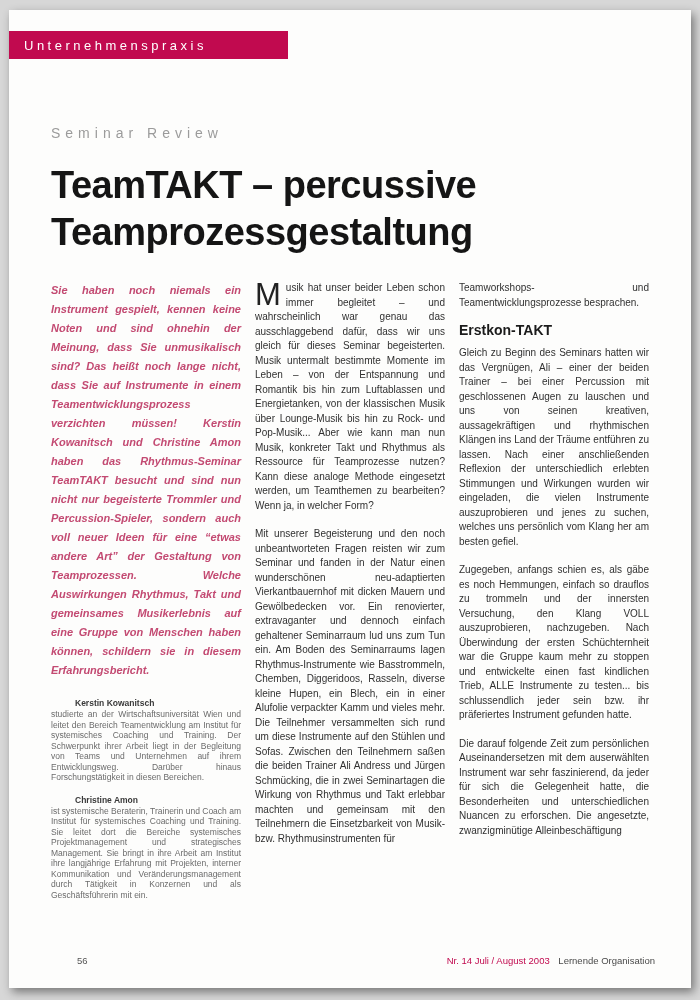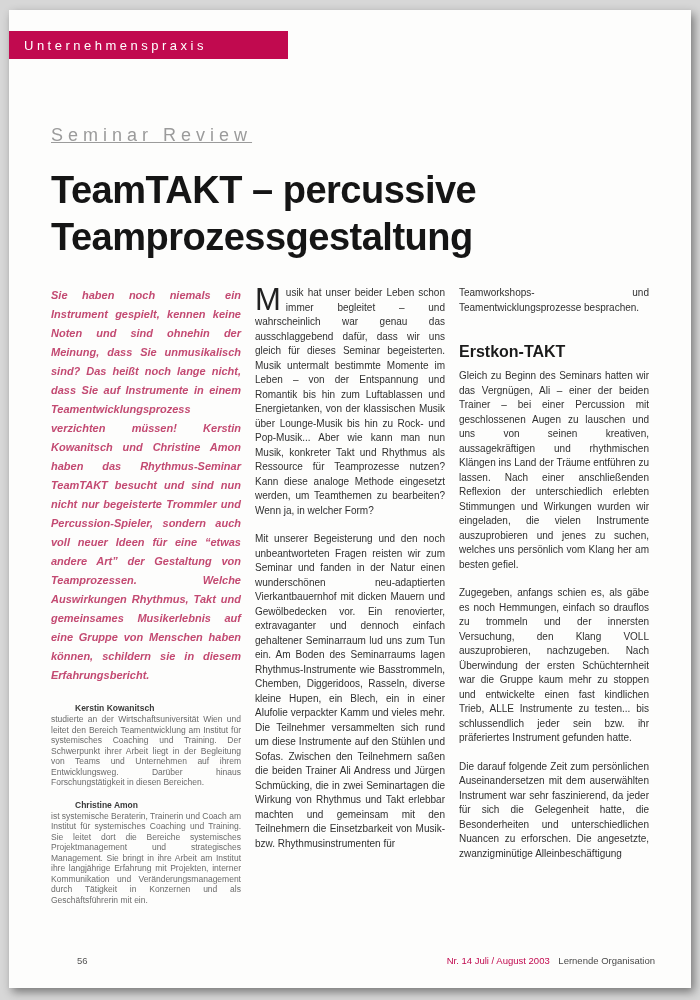--- a/index.html
+++ b/index.html
@@ -19,21 +19,21 @@
     position:absolute; top:21px; left:0;
     width:279px; height:28px;
     background:var(--accent,#c10a4f);
     color:#ffffff;
     display:flex; align-items:center;
     padding-left:15px;
     font-size:13px; letter-spacing:3.5px;
   }
   .content { position:absolute; left:42px; right:36px; top:115px; }
   .kicker {
-    color:#9b9b9b; font-size:18px; letter-spacing:5px; margin-bottom:21px;text-decoration:underline;
+    color:#9b9b9b; font-size:14px; letter-spacing:5px; margin-bottom:21px;
   }
   .title {
     font-size:38px; line-height:47px; font-weight:700;
     color:#151515; letter-spacing:-0.5px;
   }
   .title-line { display:block; }
   .byline { margin-top:9px; font-size:16px; color:#8d8d8d; }
   .columns { display:flex; gap:14px; margin-top:25px; }
   .col { width:190px; }
   .intro {
@@ -48,21 +48,21 @@
   .bio-text { display:block; font-size:8.5px; color:#6b6b6b; line-height:10.5px; text-align:justify; hyphens:auto; -webkit-hyphens:auto; }
   .body-p {
     font-size:10px; line-height:14.5px; color:#303030;
     text-align:justify; hyphens:auto; -webkit-hyphens:auto;
   }
   .body-p + .body-p { margin-top:14px; }
   .dropcap {
     float:left; font-size:31px; line-height:26px;
     padding:1px 5px 0 0; color:#222222;
   }
-  .subhead { font-size:16px; font-weight:700; color:#1b1b1b; margin:28px 0 8px; }
+  .subhead { font-size:14px; font-weight:700; color:#1b1b1b; margin:12px 0 8px; }
   .footer {
     position:absolute; left:42px; right:36px; bottom:22px;
     display:flex; justify-content:space-between;
     font-size:9.5px; color:#555555;padding-left:26px;
   }
   .issue { color:var(--accent,#c10a4f); }
   .journal { color:#4a4a4a; margin-left:6px; }
 </style>
 </head>
 <body>

